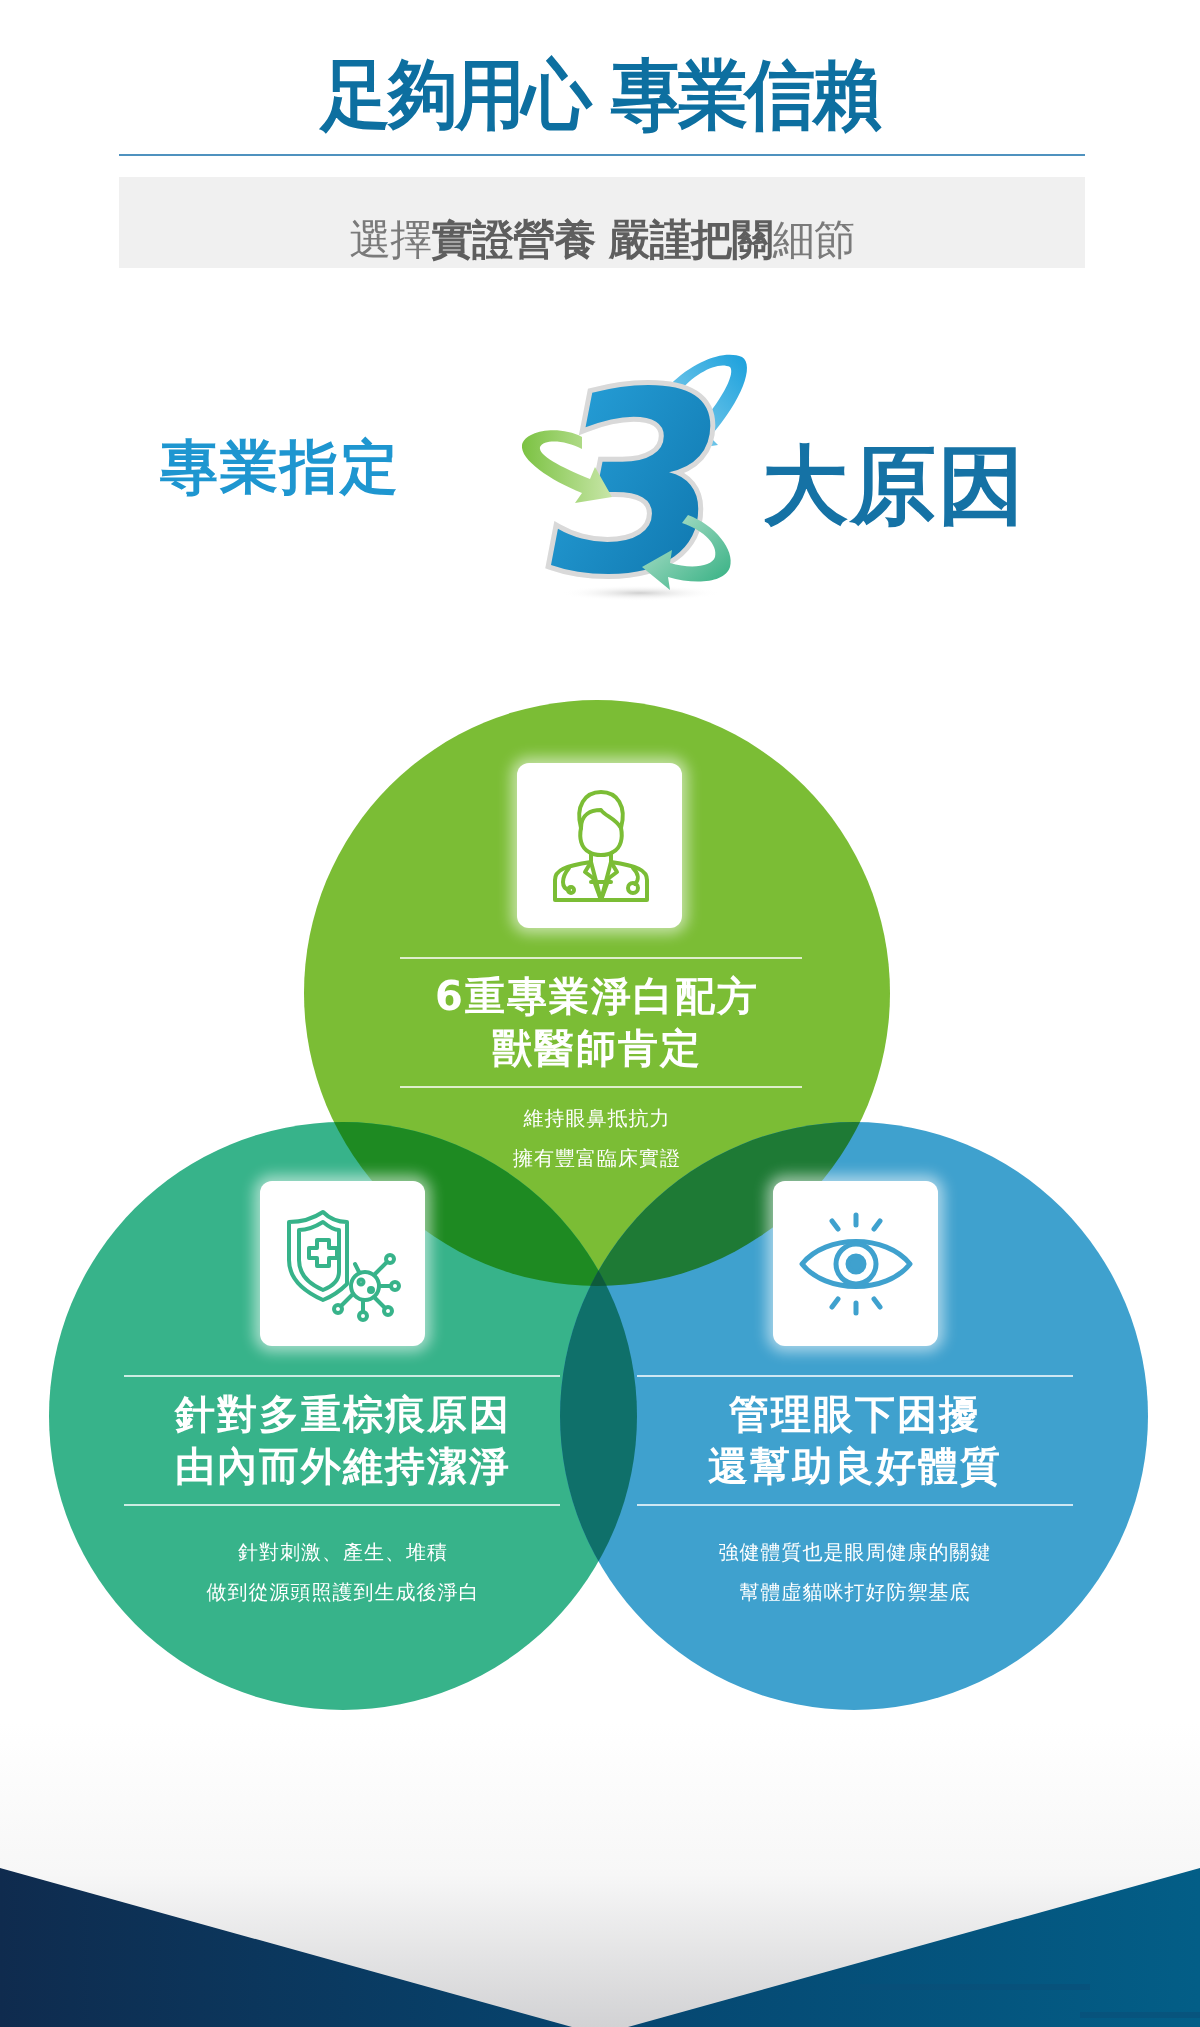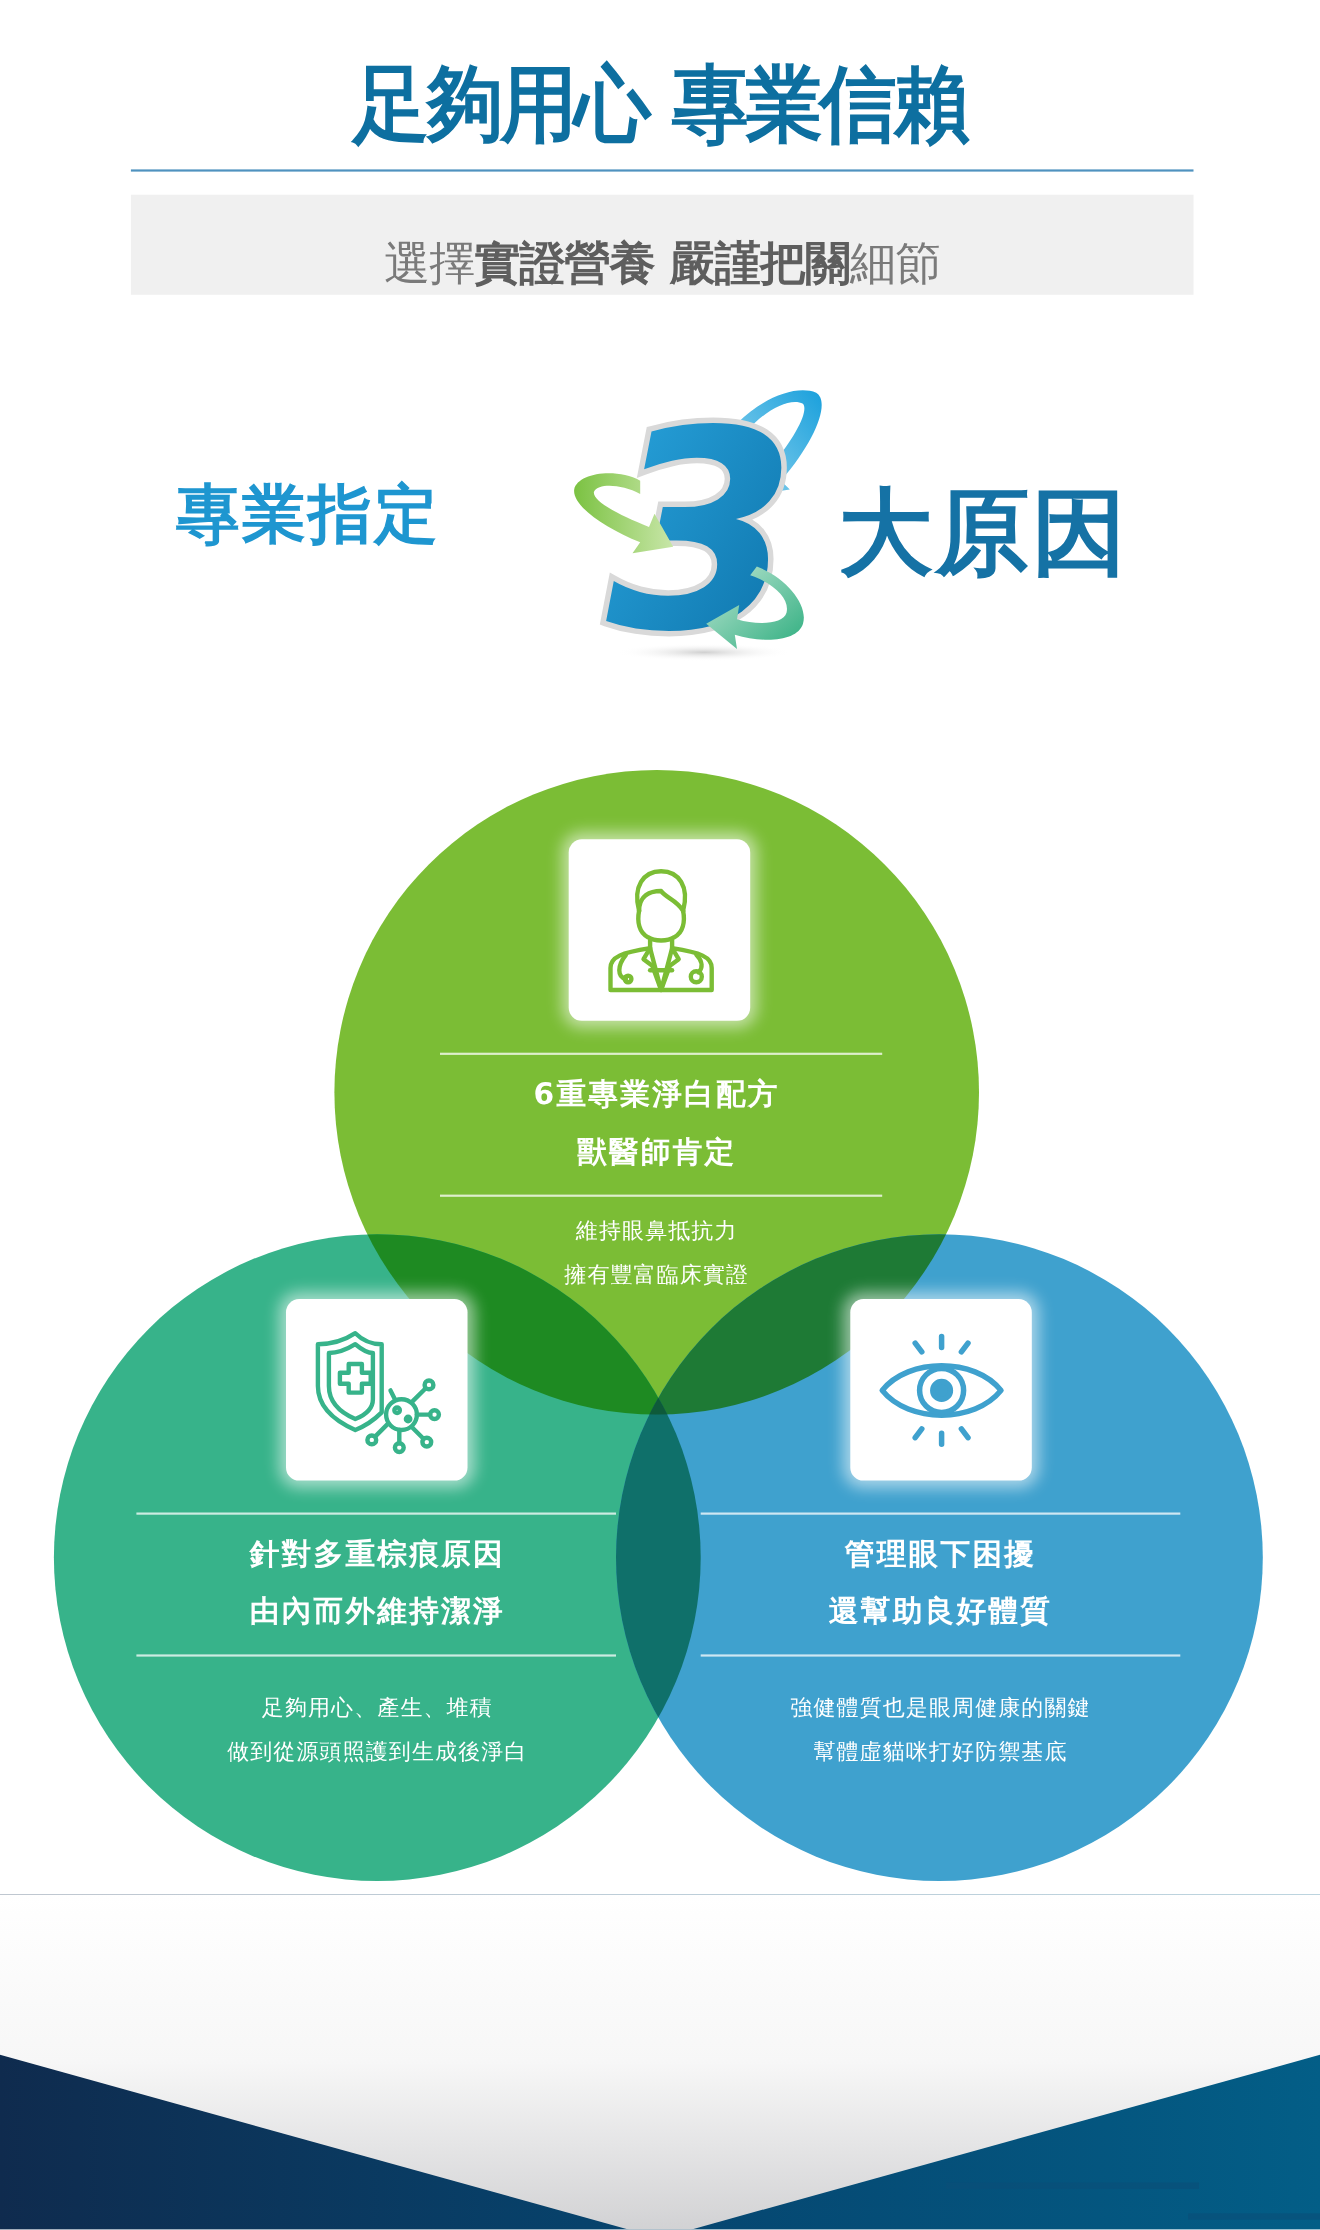--- a/index.html
+++ b/index.html
@@ -10,21 +10,21 @@
   .subtitle-box{left:119px;top:177px;width:966px;height:91px;background:#F0F0F0;display:flex;align-items:flex-end;justify-content:center;}
   .subtitle{font-size:42px;color:#666666;letter-spacing:-1px;white-space:nowrap;}
   .subtitle .light{font-weight:normal;color:#7a7a7a;}
   .subtitle .bold{font-weight:bold;color:#5e5e5e;}
   .rh-left{left:160px;top:412px;font-size:58px;font-weight:bold;color:#1E96D0;letter-spacing:2px;line-height:110px;white-space:nowrap;}
   .rh-right{left:762px;top:430px;font-size:86px;font-weight:bold;color:#1572A5;letter-spacing:2px;line-height:110px;white-space:nowrap;}
   .three-logo{left:520px;top:345px;width:250px;height:260px;}
   .venn{left:0;top:680px;width:1200px;height:1050px;}
   .icon-box{position:absolute;width:165px;height:165px;background:#ffffff;border-radius:12px;box-shadow:0 0 14px 6px rgba(255,255,255,0.55);display:flex;align-items:center;justify-content:center;}
   .rule{position:absolute;height:1.5px;background:rgba(255,255,255,0.75);}
-  .circle-title{position:absolute;text-align:center;color:#ffffff;font-weight:bold;font-size:27px;line-height:52px;letter-spacing:2px;white-space:nowrap;}
+  .circle-title{position:absolute;text-align:center;color:#ffffff;font-weight:bold;font-size:40px;line-height:52px;letter-spacing:2px;white-space:nowrap;}
   .circle-sub{position:absolute;text-align:center;color:#ffffff;font-size:20px;line-height:40px;letter-spacing:1px;white-space:nowrap;}
   .bottom-bg{left:0;top:1722px;width:1200px;height:305px;}
 </style>
 </head>
 <body>
 
 <div class="abs main-title">足夠用心 專業信賴</div>
 <div class="abs title-rule"></div>
 <div class="abs subtitle-box">
   <div class="subtitle">
@@ -150,21 +150,21 @@
       <path d="M76 68 L72 60"></path>
     </svg>
   </div>
   <div class="rule" style="left:124px;top:695px;width:436px;"></div>
   <div class="circle-title" style="left:143px;top:708px;width:400px;">
     <div>針對多重棕痕原因</div>
     <div>由內而外維持潔淨</div>
   </div>
   <div class="rule" style="left:124px;top:824px;width:436px;"></div>
   <div class="circle-sub" style="left:143px;top:852px;width:400px;">
-    <div>足夠用心、產生、堆積</div>
+    <div>針對刺激、產生、堆積</div>
     <div>做到從源頭照護到生成後淨白</div>
   </div>
 
   <div class="icon-box" style="left:773px;top:501px;">
     <svg width="120" height="110" viewBox="0 0 120 110" fill="none" stroke="#3FA1CE" stroke-width="5" stroke-linejoin="round" stroke-linecap="round">
       <path d="M6 55 C30 25 90 25 114 55 C90 85 30 85 6 55 Z"></path>
       <circle cx="60" cy="55" r="20"></circle>
       <circle cx="60" cy="55" r="8" fill="#3FA1CE"></circle>
       <path d="M60 6 L60 16 M36 12 L42 20 M84 12 L78 20"></path>
       <path d="M60 94 L60 104 M36 98 L42 90 M84 98 L78 90"></path>

